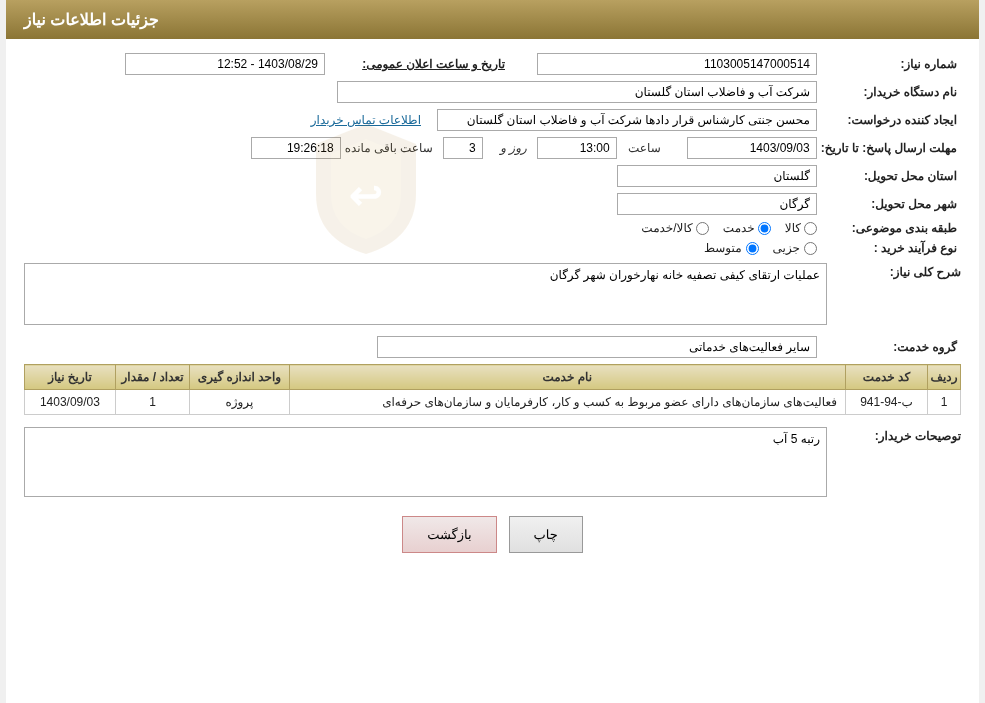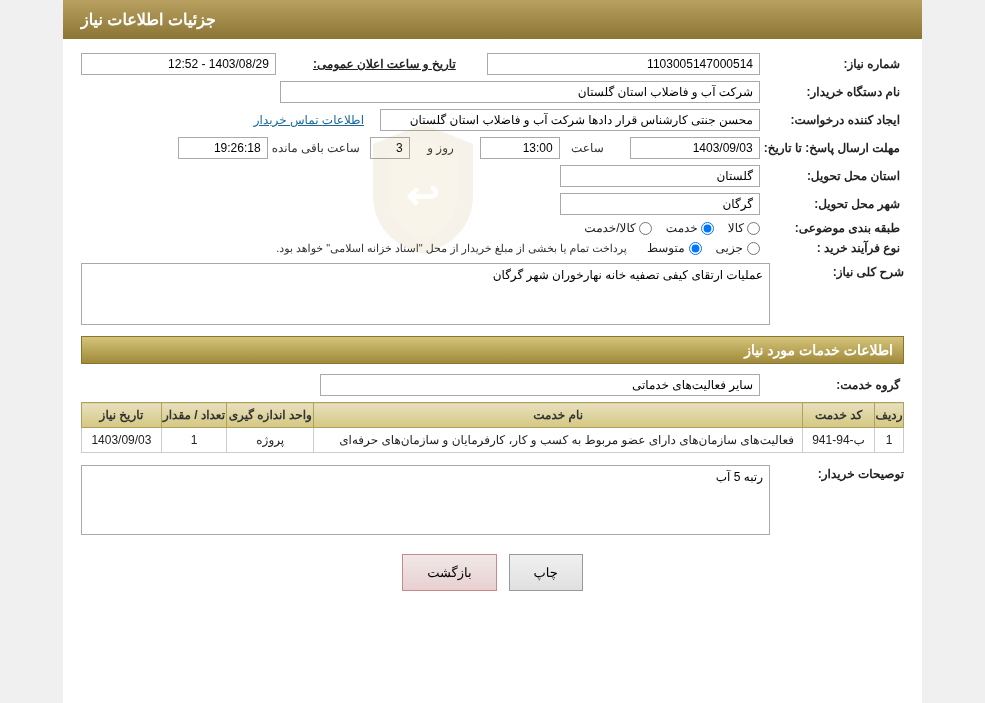--- a/index.html
+++ b/index.html
@@ -4,21 +4,21 @@
   <style>
     * { box-sizing: border-box; margin: 0; padding: 0; }
     body {
       font-family: Tahoma, Arial, sans-serif;
       font-size: 13px;
       background: #f0f0f0;
       direction: rtl;
       color: #222;
     }
     .page-wrapper {
-      width: 859px;
+      width: 973px;
       min-height: 703px;
       background: #fff;
       margin: 0 auto;
     }
     .header-bar {
       background: linear-gradient(to bottom, #b8a060, #8b7535);
       color: #fff;
       text-align: left;
       padding: 10px 18px;
       font-size: 16px;
@@ -213,21 +213,21 @@
       <input class="input-field" type="text" readonly="" style="width: 380px;" value="محسن جنتی کارشناس قرار دادها شرکت آب و فاضلاب استان گلستان">
       <span style="width:8px;"></span>
       <span class="blue-link">اطلاعات تماس خریدار</span>
     </div>
 
     <div class="form-row">
       <span class="label-cell">مهلت ارسال پاسخ: تا تاریخ:</span>
       <input class="input-field small" type="text" readonly="" value="1403/09/03" style="">
       <span class="inner-label" style="margin-right:22px;">ساعت</span>
       <input class="input-field xsmall" type="text" readonly="" value="13:00" style="">
-      <span class="inner-label" style="margin-right:22px;">روز و</span>
+      <span class="inner-label" style="margin-right:6px;font-style:italic;">روز و</span>
       <input class="input-field" type="text" readonly="" style="width: 40px;" value="3">
       <span class="inner-label" style="margin-right:6px;">ساعت باقی مانده</span>
       <input class="input-field xsmall" type="text" readonly="" style="width: 90px;" value="19:26:18">
     </div>
 
     <div class="form-row">
       <span class="label-cell">استان محل تحویل:</span>
       <input class="input-field medium" type="text" readonly="" value="گلستان" style="">
     </div>
 
@@ -258,32 +258,30 @@
       <span class="label-cell">نوع فرآیند خرید :</span>
       <div class="purchase-process-row">
         <label class="purchase-radio-item">
           <input type="radio" name="purchase_type" value="partial" style="">
           <span>جزیی</span>
         </label>
         <label class="purchase-radio-item">
           <input type="radio" name="purchase_type" value="medium" checked="" style="">
           <span>متوسط</span>
         </label>
-        <span class="purchase-description">پرداخت تمام یا بخشی از مبلغ خریدار از محل "اسناد خزانه اسلامی" خواهد بود.</span>
       </div>
     </div>
 
     <div class="row-group" style="margin-top:8px; margin-bottom:8px;">
       <span class="label-right">شرح کلی نیاز:</span>
       <div class="value-left" style="position:relative;">
         <textarea class="description-box" style="height: 62px;">عملیات ارتقای کیفی تصفیه خانه نهارخوران شهر گرگان</textarea>
       </div>
     </div>
 
-    <div class="section-title">اطلاعات خدمات مورد نیاز</div>
 
     <div class="form-row">
       <span class="label-cell">گروه خدمت:</span>
       <input class="input-field" type="text" readonly="" style="width: 440px;" value="سایر فعالیت‌های خدماتی">
     </div>
 
     <table class="table-container">
       <thead>
         <tr>
           <th><span>ردیف</span></th>

